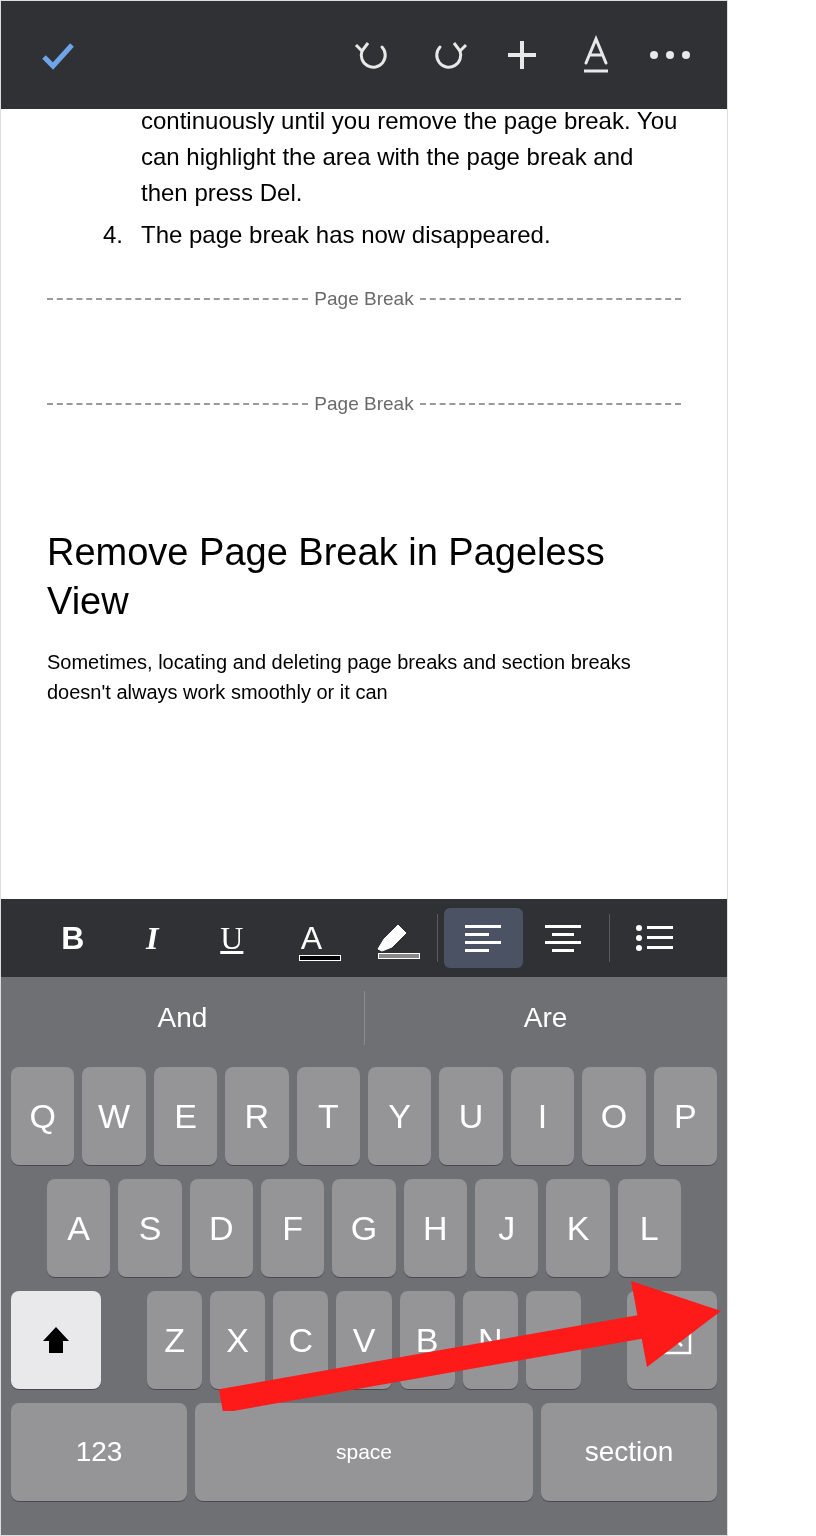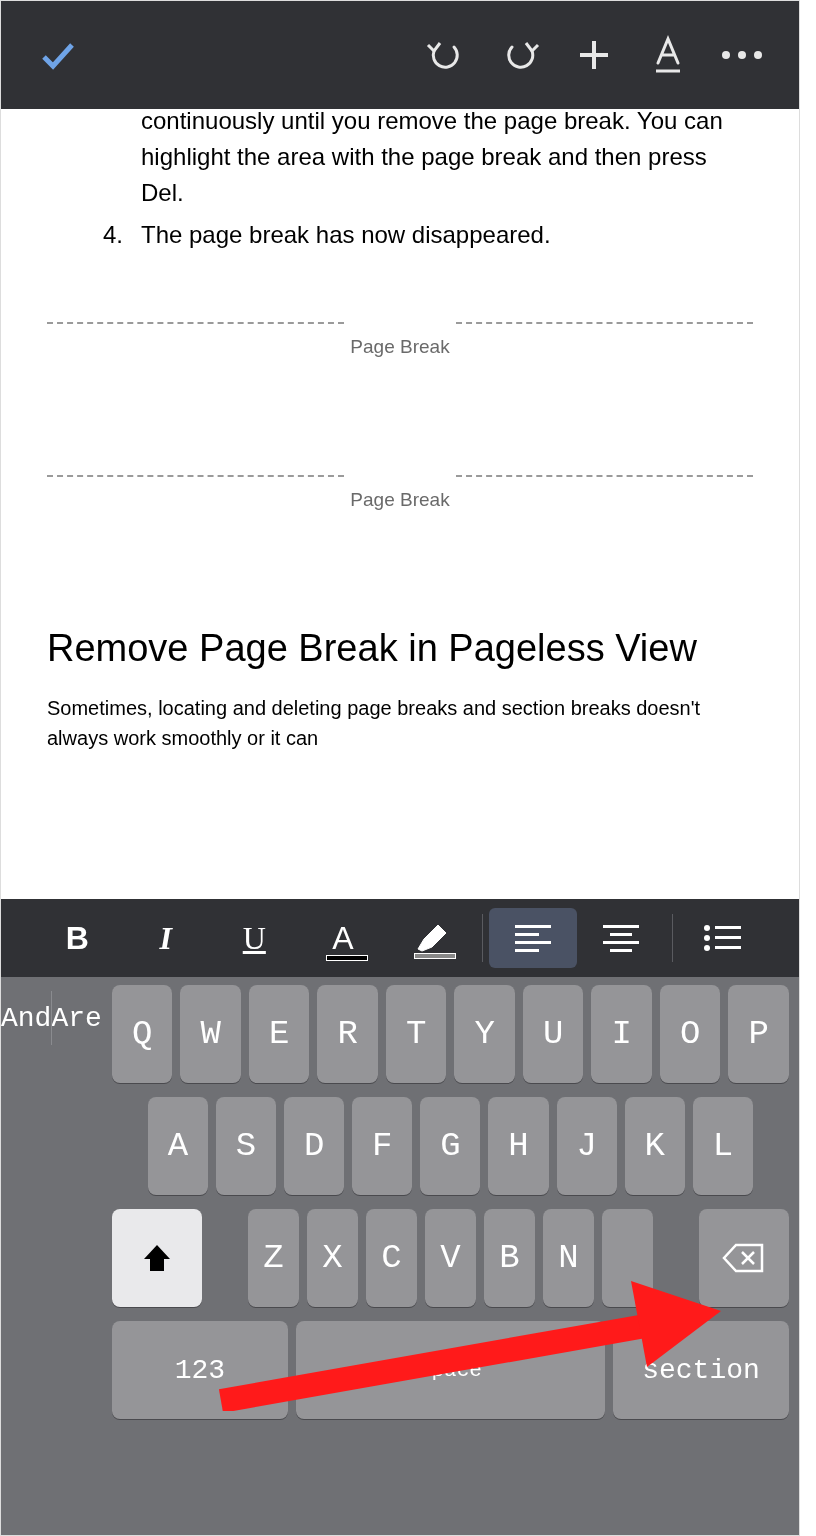--- a/index.html
+++ b/index.html
@@ -1,55 +1,55 @@
 <!DOCTYPE html>
 <html><head>
 <meta charset="utf-8">
 <style>
   html,body{margin:0;padding:0;font-family:-apple-system,Helvetica,Arial,sans-serif;background:#fff;color:#000;}
-  .root{width:800px;height:1536px;position:relative;overflow:hidden;border:1px solid #ddd;box-sizing:border-box;}
+  .root{width:728px;height:1536px;position:relative;overflow:hidden;border:1px solid #ddd;box-sizing:border-box;}
   
   .topbar{background:#303135;height:108px;display:flex;align-items:center;color:#e8e8e8;padding:0 20px;}
   .topbar .spacer{flex:1;}
   .topbar .tbtn{width:74px;height:74px;display:flex;align-items:center;justify-content:center;}
   .topbar svg{stroke:#e8e8e8;fill:none;stroke-width:3;}
   .check svg{stroke:#6fa4e8;stroke-width:5;}
   .plus svg{stroke-width:4;}
   .dots{display:flex;gap:8px;}
   .dots span{width:8px;height:8px;border-radius:50%;background:#e8e8e8;display:block;}
   
   .doc{height:790px;overflow:hidden;padding:0 46px;box-sizing:border-box;font-size:24px;line-height:1.5;}
   .doc .listwrap{margin-top:-6px;}
   .doc .li{display:flex;margin-bottom:6px;}
   .doc .li .num{width:94px;text-align:right;padding-right:18px;box-sizing:border-box;}
   .doc .li .txt{flex:1;}
   .para{padding-top:34px;}
   .pbreak{display:flex;align-items:center;color:#6a6a6a;font-size:19px;margin:32px 0 0 0;}
   .pbreak .dash{flex:1;border-top:2px dashed #9a9a9a;height:0;}
-  .pbreak .lbl{padding:0 6px;margin-top:48px;}
+  .pbreak .lbl{padding:0 6px;}
   .h2{font-size:38px;font-weight:400;margin-top:110px;line-height:1.3;}
   .para2{padding-top:20px;font-size:20px;}
   
   .fmtbar{background:#303135;height:78px;display:flex;align-items:center;color:#fff;padding:0 32px;gap:0;}
   .fbtn{width:94px;height:60px;display:flex;align-items:center;justify-content:center;font-family:Georgia,serif;font-size:32px;}
   .fbtn.bold{font-weight:bold;font-family:Arial;}
   .fbtn.italic{font-style:italic;font-weight:bold;}
   .fbtn.ul{text-decoration:underline;}
   .fbtn.tc{font-family:Arial;position:relative;}
   .fbtn.tc .bar{position:absolute;bottom:8px;left:28px;width:40px;height:4px;background:#000;outline:1px solid #fff;}
   .fbtn.hl{position:relative;}
   .fbtn.hl svg{stroke:#fff;fill:#fff;}
   .fbtn.hl .bar{position:absolute;bottom:10px;left:28px;width:40px;height:4px;background:#888;outline:1px solid #fff;}
   .fbtn.align{}
   .fbtn.align.active{background:#4a5264;border-radius:6px;}
   .sep{width:1px;height:48px;background:#5a5b60;margin:0 6px;}
   .alines{display:flex;flex-direction:column;gap:5px;}
   .alines span{display:block;height:3px;background:#fff;}
   
-  .kb{background:#6f7074;height:560px;display:flex;flex-direction:row;font-family:Liberation Mono, monospace;}
+  .kb{background:#6f7074;height:560px;display:flex;flex-direction:column;}
   .sugg{height:82px;display:flex;color:#fff;font-size:28px;}
   .sugg .s{flex:1;display:flex;align-items:center;justify-content:center;position:relative;}
   .sugg .s + .s::before{content:"";position:absolute;left:0;top:14px;bottom:14px;width:1px;background:#8a8b8f;}
   .keys{flex:1;display:flex;flex-direction:column;gap:14px;padding:8px 10px 10px 10px;}
   .krow{display:flex;gap:8px;justify-content:center;}
   .key{background:#959598;color:#fff;border-radius:8px;height:98px;flex:1;display:flex;align-items:center;justify-content:center;font-size:34px;box-shadow:0 1px 0 #4a4a4e;}
   .key.shift{background:#e9e9eb;flex:0 0 90px;}
   .key.shift svg{fill:#000;}
   .key.del{flex:0 0 90px;}
   .key.del svg{stroke:#fff;fill:none;stroke-width:2.5;}

